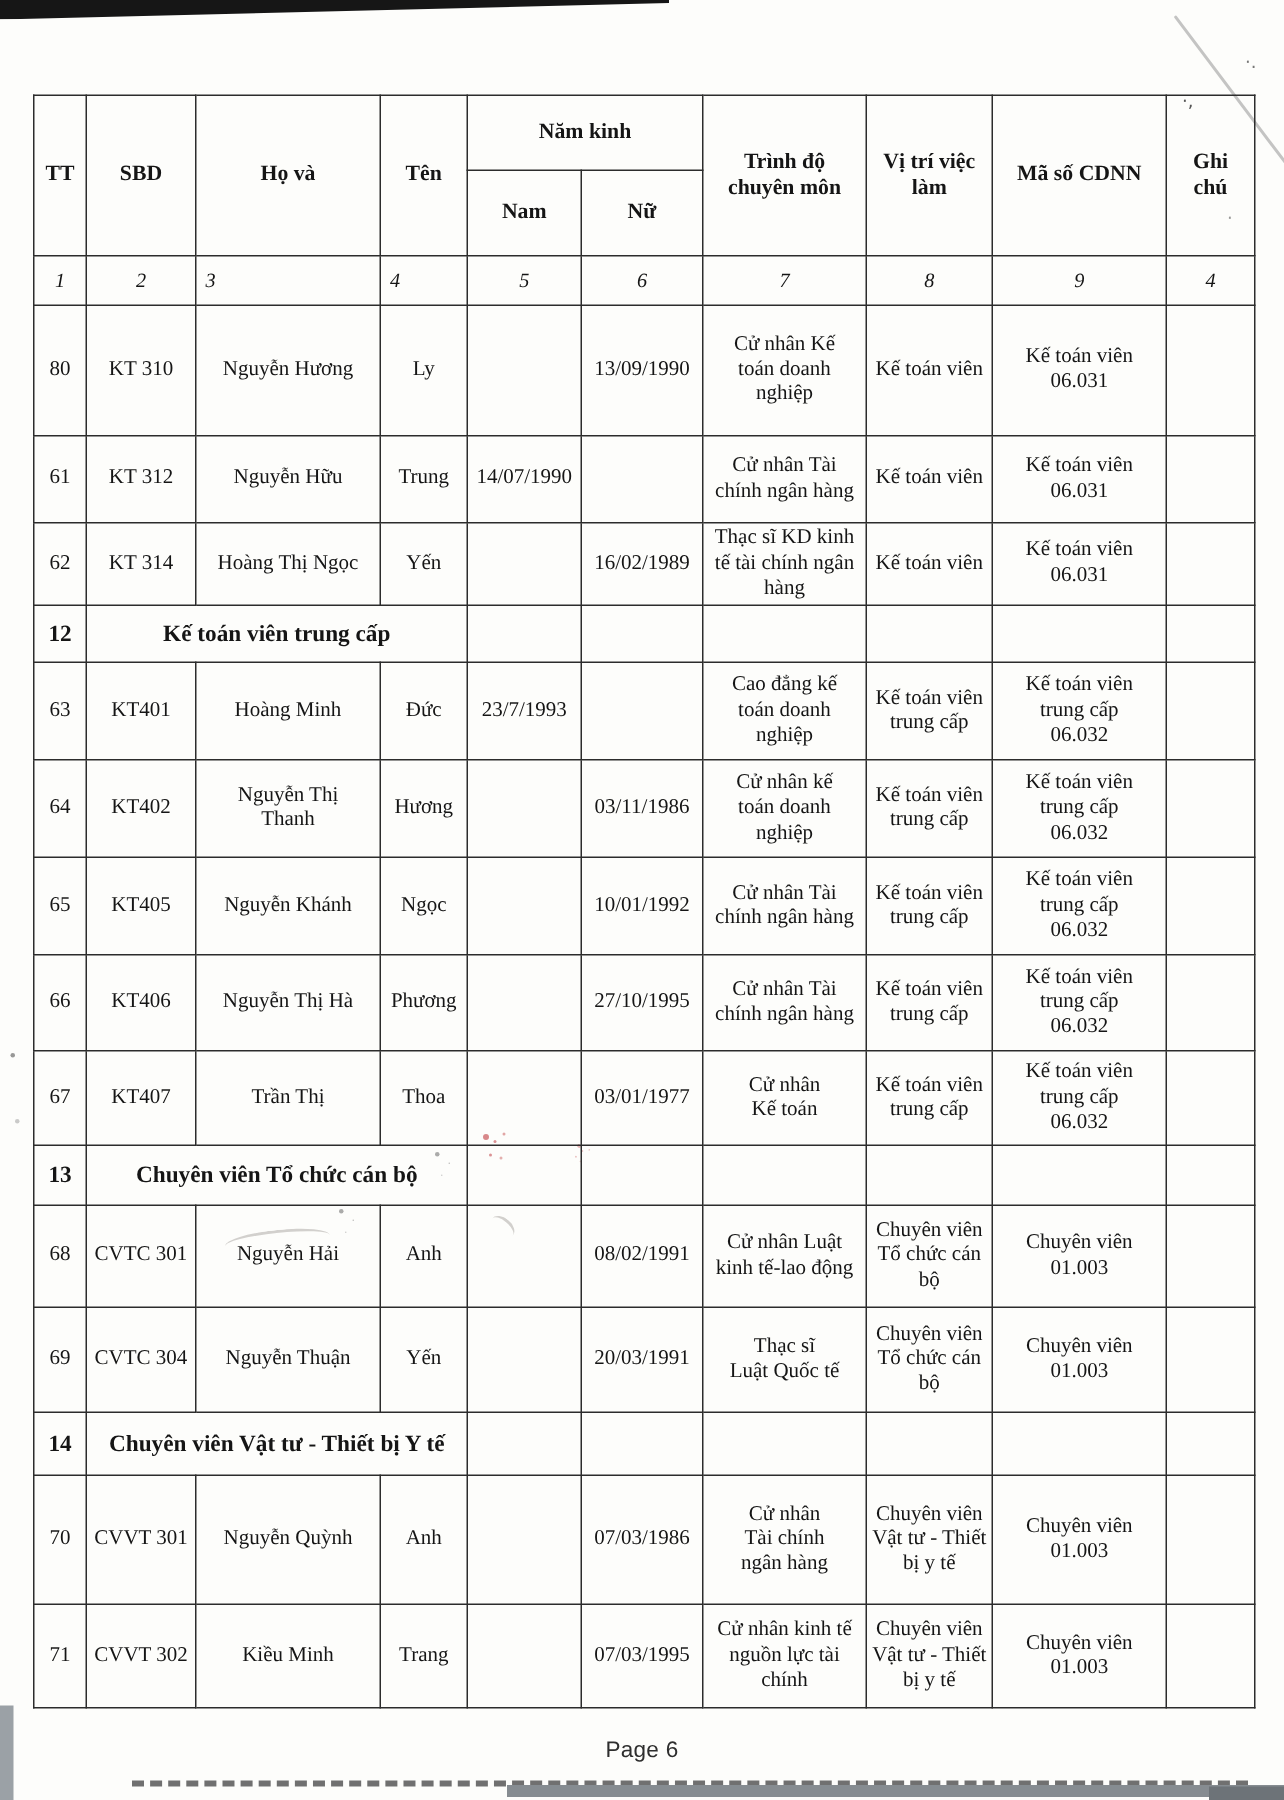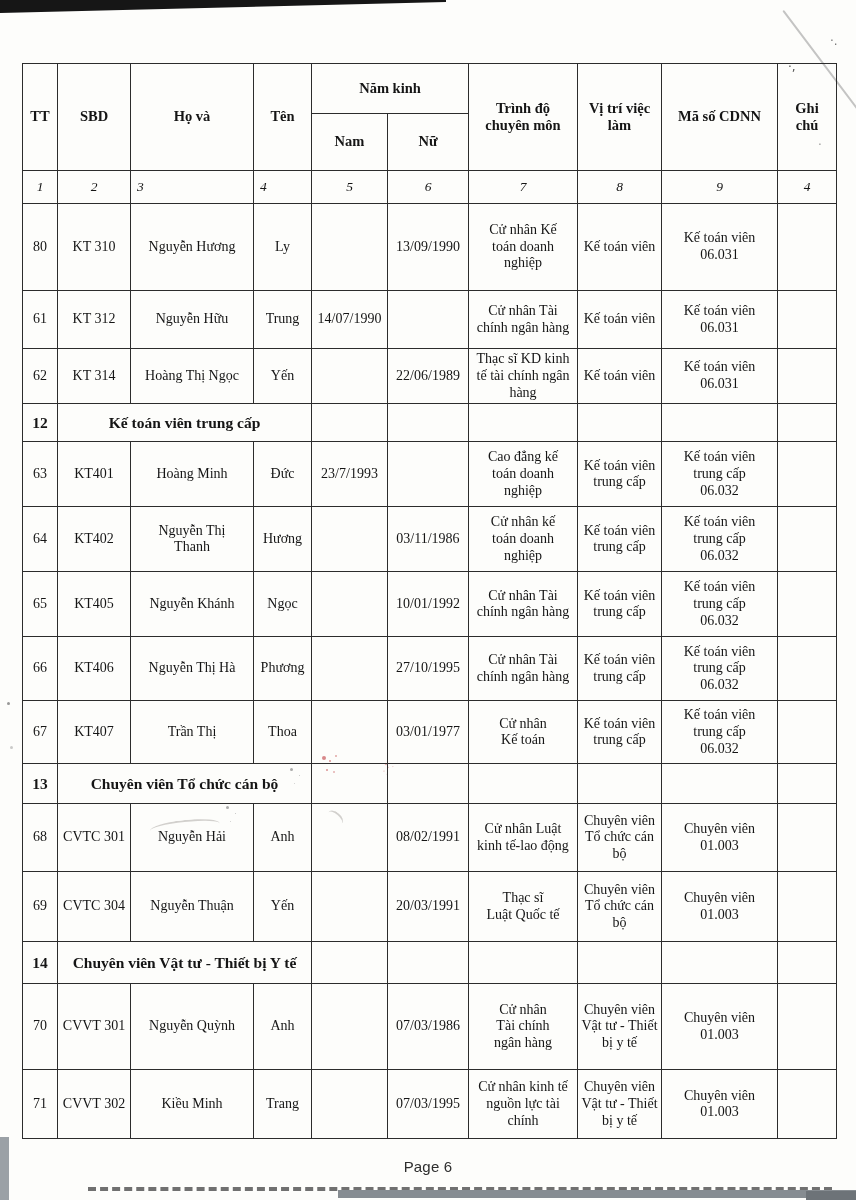--- a/index.html
+++ b/index.html
@@ -162,21 +162,21 @@
           <td class="c9">Kế toán viên
 06.031</td>
           <td class="c10"></td>
         </tr>
         <tr style="height: 55px;">
           <td class="c1">62</td>
           <td class="c2">KT 314</td>
           <td class="c3">Hoàng Thị Ngọc</td>
           <td class="c4">Yến</td>
           <td class="c5"></td>
-          <td class="c6">22/06/1989</td>
+          <td class="c6">16/02/1989</td>
           <td class="c7">Thạc sĩ KD kinh
 tế tài chính ngân
 hàng</td>
           <td class="c8">Kế toán viên</td>
           <td class="c9">Kế toán viên
 06.031</td>
           <td class="c10"></td>
         </tr>
         <tr class="section-row" style="height: 38px;">
           <td class="c1">12</td>

